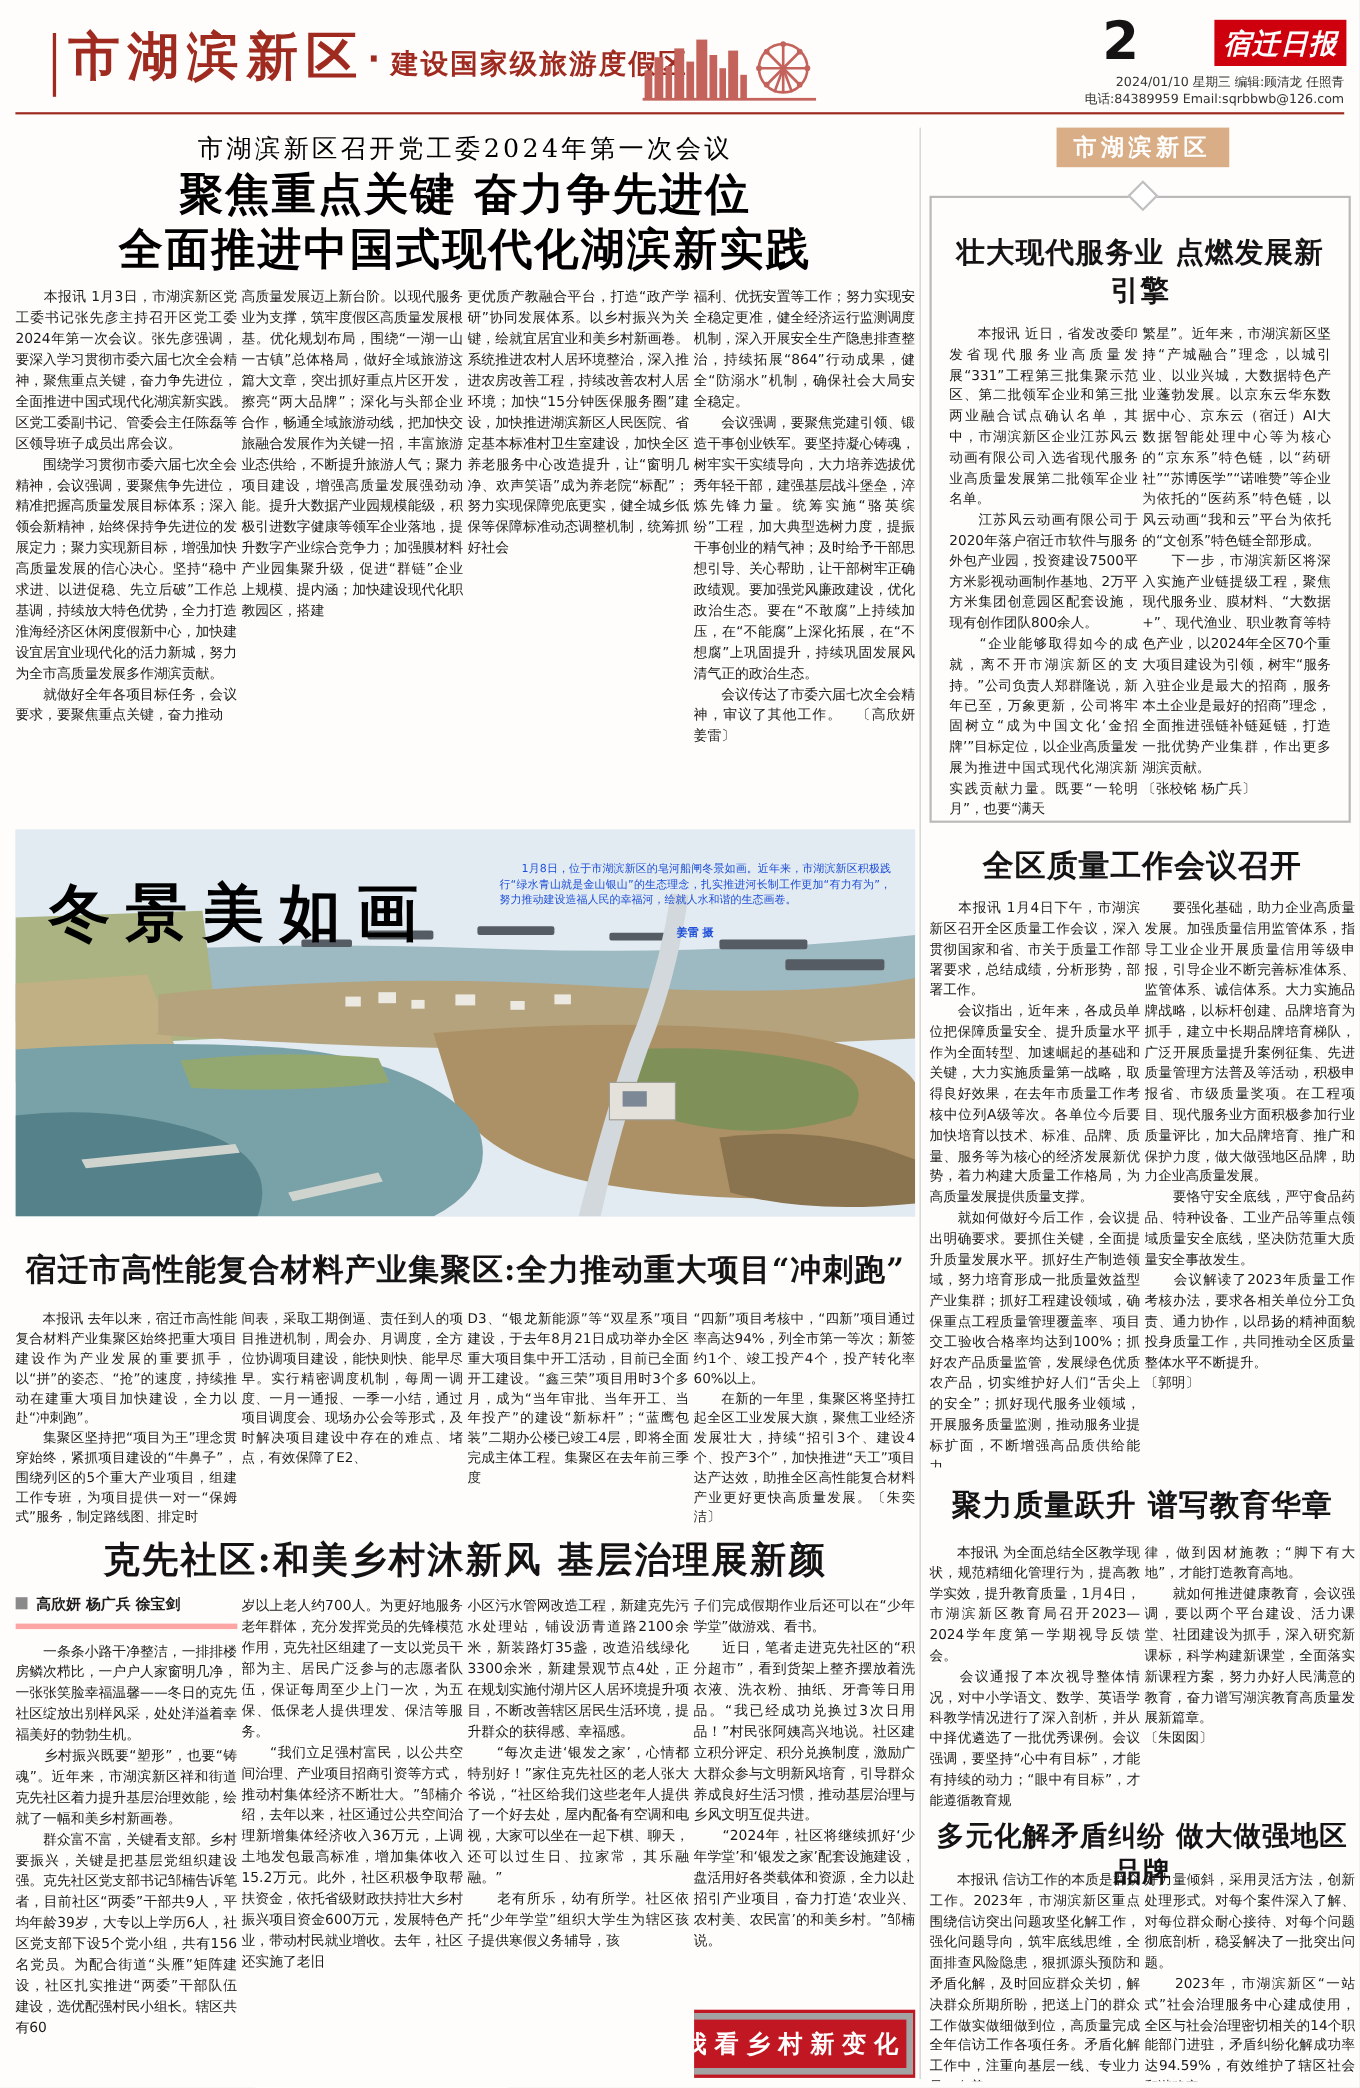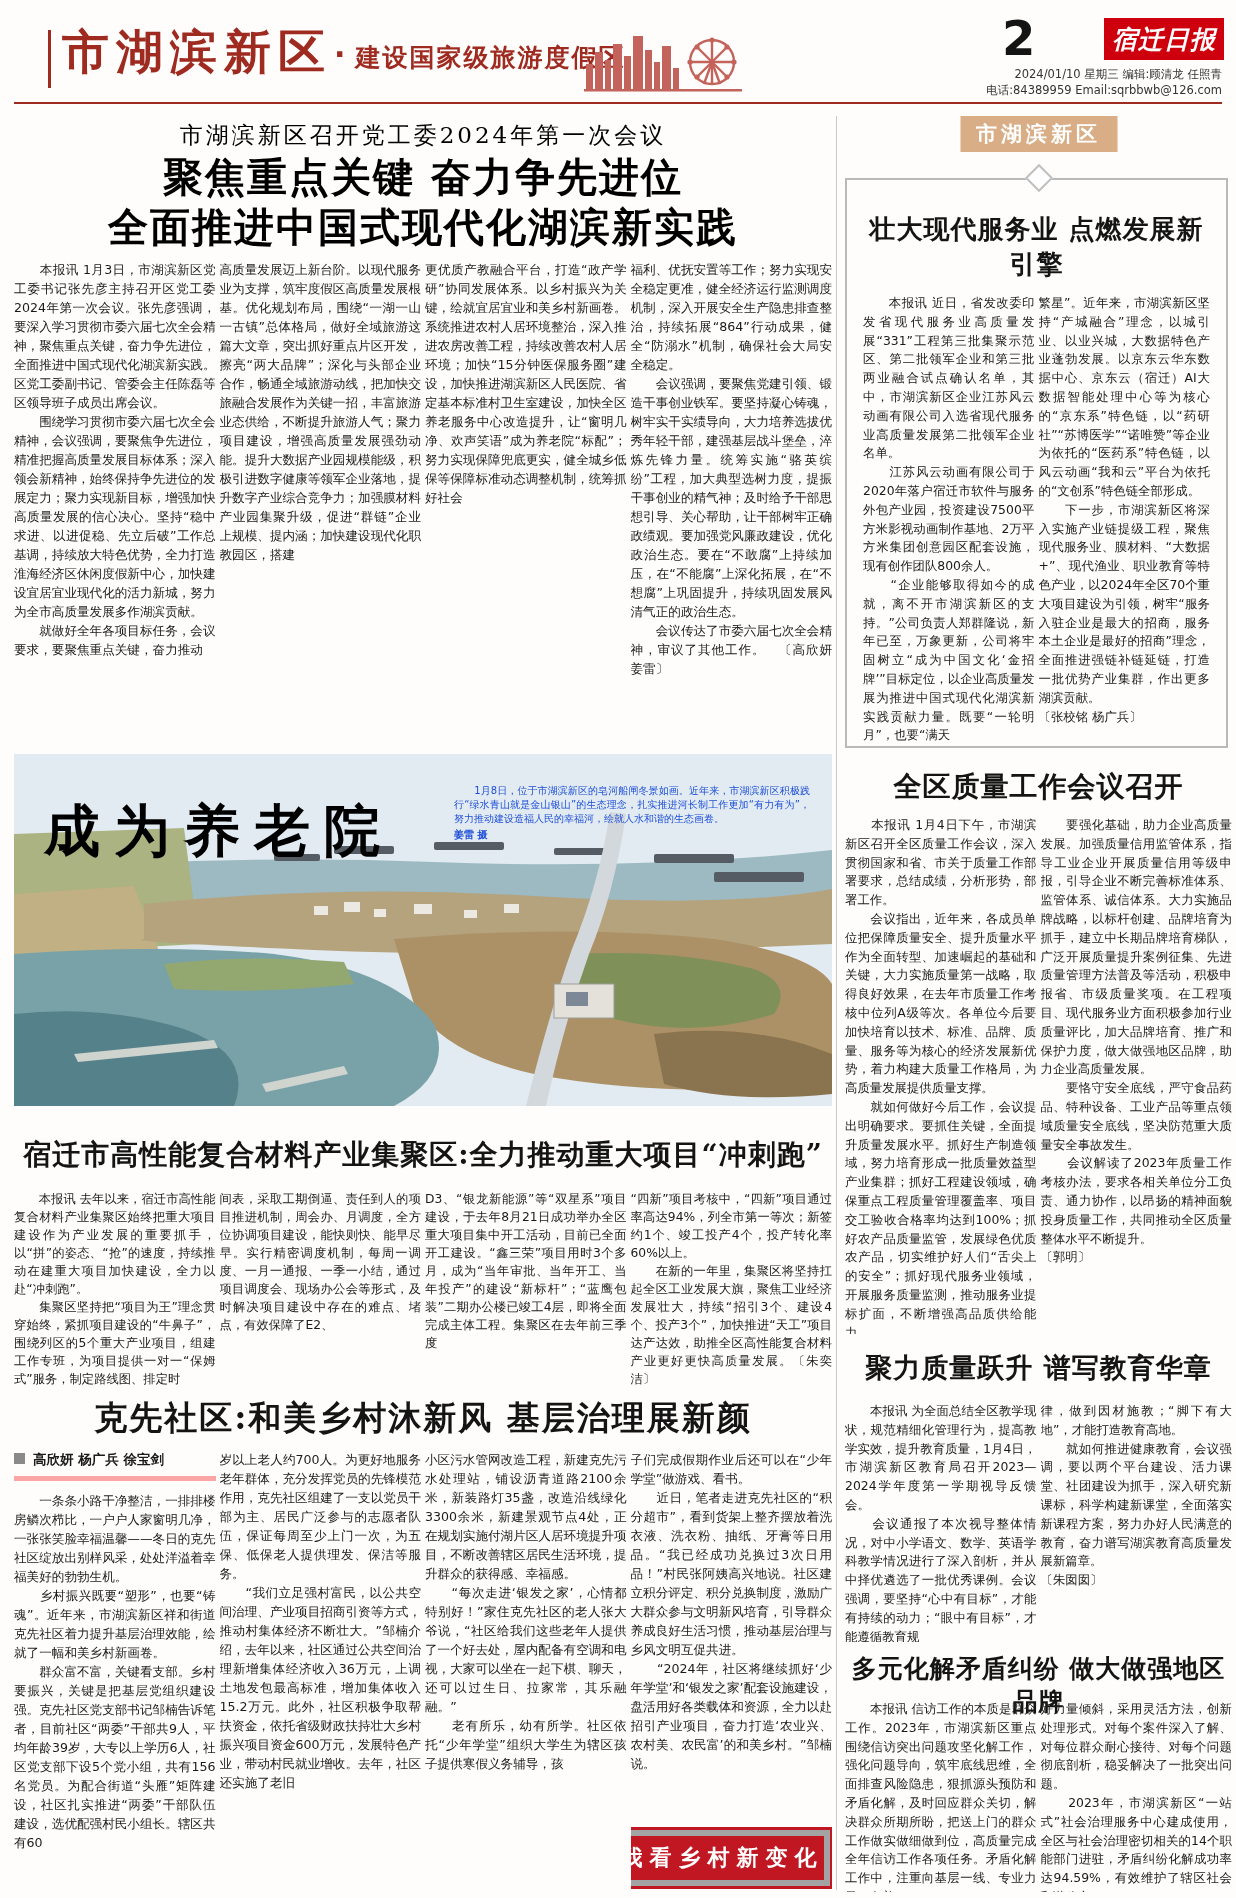--- a/index.html
+++ b/index.html
@@ -27,21 +27,21 @@
   .cols{display:flex;gap:4px;}
   .col{flex:1;font-size:12.6px;line-height:19px;text-align:justify;overflow:hidden;
        white-space:pre-line;color:#1a1a1a;}
   .main-cols{position:absolute;top:156px;width:100%;height:488px;}
   
   .photo{position:absolute;top:650px;width:100%;height:352px;overflow:hidden;background:#dfe9ef;}
   .photo svg{position:absolute;left:0;top:0;width:100%;height:100%;}
   .caption-strip{position:absolute;left:30px;top:30px;width:780px;display:flex;align-items:flex-start;}
   .cap-title{font-family:"DejaVu Serif",serif;font-weight:bold;font-size:56px;letter-spacing:14px;color:#000;width:410px;line-height:92px;}
   .cap-text{width:356px;font-size:10px;line-height:14px;text-align:justify;color:#1d4ed8;}
-  .cap-credit{text-align:left;font-weight:bold;margin-top:2px;}
+  .cap-credit{text-align:center;font-weight:bold;margin-top:16px;}
   
   .midhead{position:absolute;top:1032px;width:100%;text-align:center;
            font-family:"DejaVu Serif",serif;font-weight:bold;font-size:28px;letter-spacing:1px;}
   .mid-cols{position:absolute;top:1086px;width:100%;height:200px;}
   .mid-cols .col{font-size:12.3px;line-height:18px;}
   
   .bothead{position:absolute;top:1292px;width:100%;text-align:center;
            font-family:"DejaVu Serif",serif;font-weight:bold;font-size:33px;letter-spacing:2px;}
   .bot-cols{position:absolute;top:1346px;width:100%;height:440px;}
   .byline{font-size:13.5px;font-weight:bold;border-bottom:5px solid #fca5a5;
@@ -168,21 +168,21 @@
         <path d="M0,200 Q150,190 260,200 Q380,215 420,270 Q440,320 380,352 L0,352 Z" fill="#79a2a8"></path>
         <path d="M0,260 Q90,250 170,275 Q240,300 220,352 L0,352 Z" fill="#55818a"></path>
         <path d="M150,210 Q240,200 330,208 L340,230 Q250,240 160,235 Z" fill="#93a871"></path>
         <path d="M612,60 Q600,140 575,200 Q550,270 532,352 L512,352 Q535,260 558,195 Q585,130 596,58 Z" fill="#d3d8dc"></path>
         <rect x="540" y="230" width="60" height="34" fill="#e3e1da" stroke="#9c9c94"></rect>
         <rect x="552" y="238" width="22" height="14" fill="#7d8896"></rect>
         <path d="M60,300 L200,286 L204,294 L64,308 Z" fill="#cfd4cf"></path>
         <path d="M248,330 L330,312 L334,320 L252,338 Z" fill="#cfd4cf"></path>
       </svg>
       <div class="caption-strip">
-        <div class="cap-title">成为养老院</div>
+        <div class="cap-title">冬景美如画</div>
         <div class="cap-text">
           <span>　　1月8日，位于市湖滨新区的皂河船闸冬景如画。近年来，市湖滨新区积极践行“绿水青山就是金山银山”的生态理念，扎实推进河长制工作更加“有力有为”，努力推动建设造福人民的幸福河，绘就人水和谐的生态画卷。</span>
           <div class="cap-credit">姜雷  摄</div>
         </div>
       </div>
     </div>
 
     <div class="midhead">宿迁市高性能复合材料产业集聚区:全力推动重大项目“冲刺跑”</div>
     <div class="cols mid-cols">
       <div class="col">　　本报讯 去年以来，宿迁市高性能复合材料产业集聚区始终把重大项目建设作为产业发展的重要抓手，以“拼”的姿态、“抢”的速度，持续推动在建重大项目加快建设，全力以赴“冲刺跑”。

